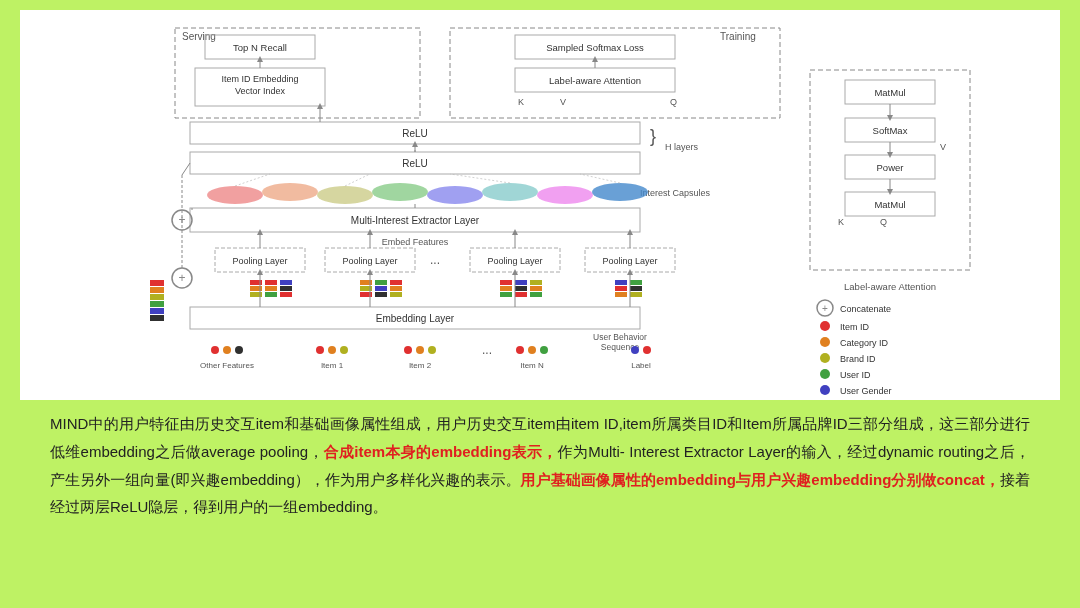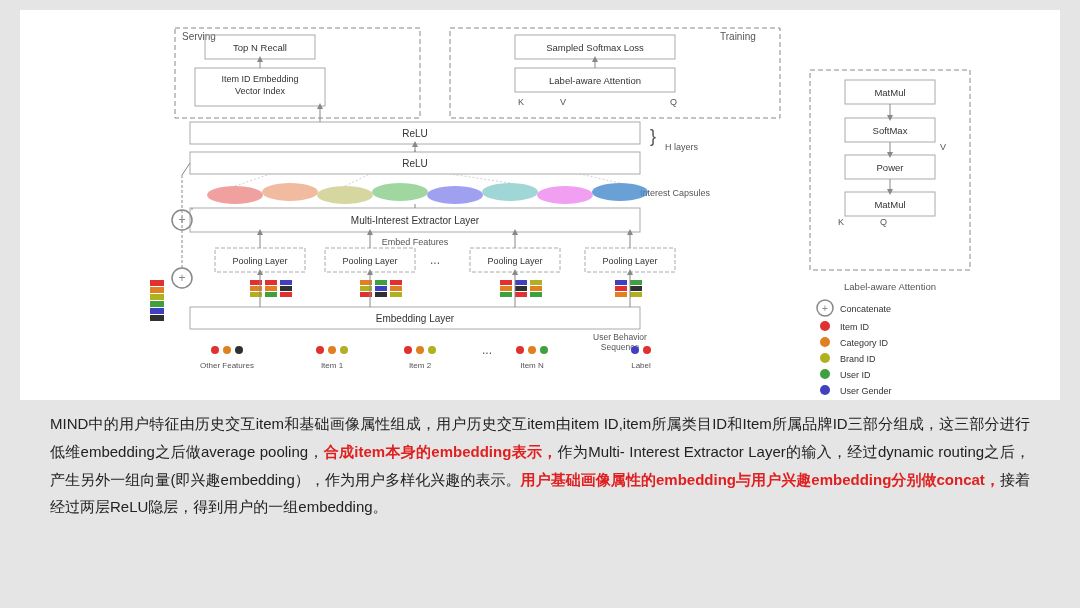--- a/index.html
+++ b/index.html
@@ -6,21 +6,21 @@
     body {
       background: #fff;
       font-family: Arial, sans-serif;
       width: 1080px;
       min-height: 608px;
       overflow: hidden;
     }
     .page-container {
       width: 1080px;
       min-height: 608px;
-      background: #e5e5e5;
+      background: #bef264;
       padding: 10px 20px 20px 20px;
     }
     
     .diagram-area {
       width: 100%;
       position: relative;
       height: 390px;
     }
     svg.diagram-svg {
       width: 100%;

